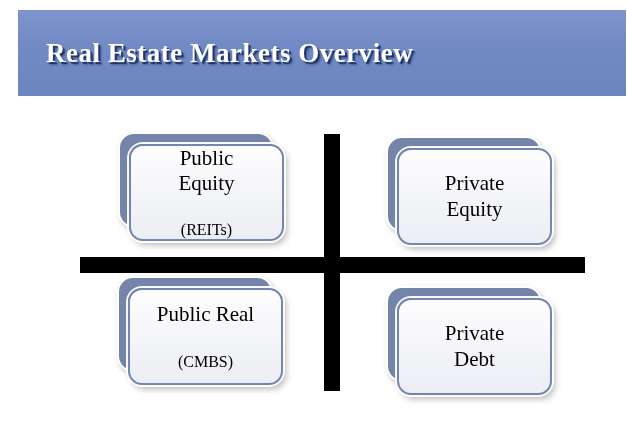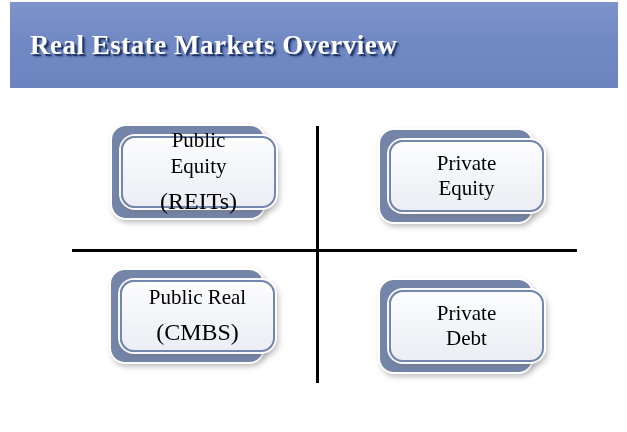--- a/index.html
+++ b/index.html
@@ -1,15 +1,15 @@
 <!DOCTYPE html>
 <html style="--page-background: #ffffff; --header-background: #7189c4; --header-background-top: #7e94cc; --header-background-bottom: #6c85c0; --title-text: #ffffff; --title-shadow: #22386b; --card-back-fill: #7485a9; --card-front-border: #7386ad; --card-front-fill: #f1f2f6; --card-text: #000000; --axis-line: #000000;"><head>
 <meta charset="utf-8">
 <style>
-  * { box-sizing: border-box; margin: 0; padding: 0; }
+  * { box-sizing: border-box; margin: 0; padding: 8px; }
   html, body { width: 627px; height: 432px; }
   body {
     position: relative;
     background: var(--page-background, #ffffff);
     font-family: "Liberation Serif", "DejaVu Serif", serif;
     overflow: hidden;
   }
 
   
   .title-bar {
@@ -53,42 +53,42 @@
     width: 156px; height: 96px;
     background: var(--card-back-fill, #7485a9);
     border: 2px solid #ffffff;
     border-radius: 16px;
     box-shadow: 2px 3px 5px rgba(125, 125, 125, 0.45);
   }
 
   .card-front {
     position: absolute;
     left: 11px; top: 12px;
-    width: 155px; height: 72px;
+    width: 155px; height: 97px;
     background: linear-gradient(180deg, #fdfdfe 0%, var(--card-front-fill, #f1f2f6) 70%, #eceef4 100%);
     border: 2px solid var(--card-front-border, #7386ad);
     border-radius: 14px;
     box-shadow: 0 0 0 2px rgba(255, 255, 255, 0.95),
                 3px 4px 6px rgba(115, 115, 115, 0.5);
     display: flex;
     flex-direction: column;
     align-items: center;
     justify-content: center;
     text-align: center;
   }
 
   .card-title {
     white-space: pre-line;
     font-size: 21px;
     line-height: 1.2;
     color: var(--card-text, #000000);
   }
   .card-sub {
     margin-top: 8px;
-    font-size: 24px;
+    font-size: 16px;
     line-height: 1.2;
     color: var(--card-text, #000000);
   }
 </style>
 </head>
 <body>
 
 <div class="slide">
 
   <header class="title-bar">

